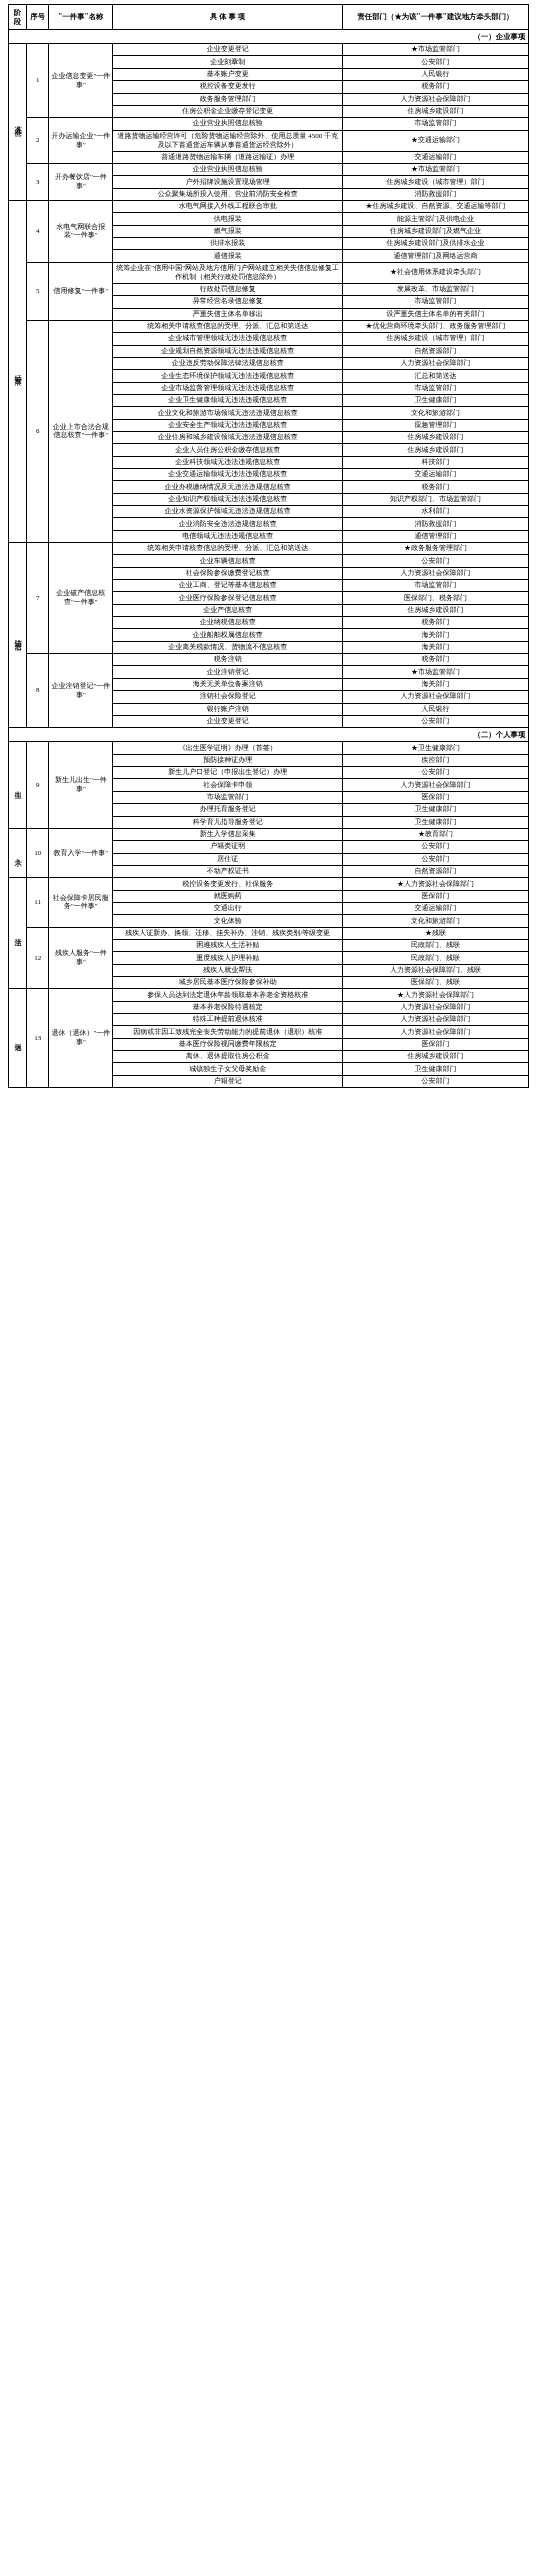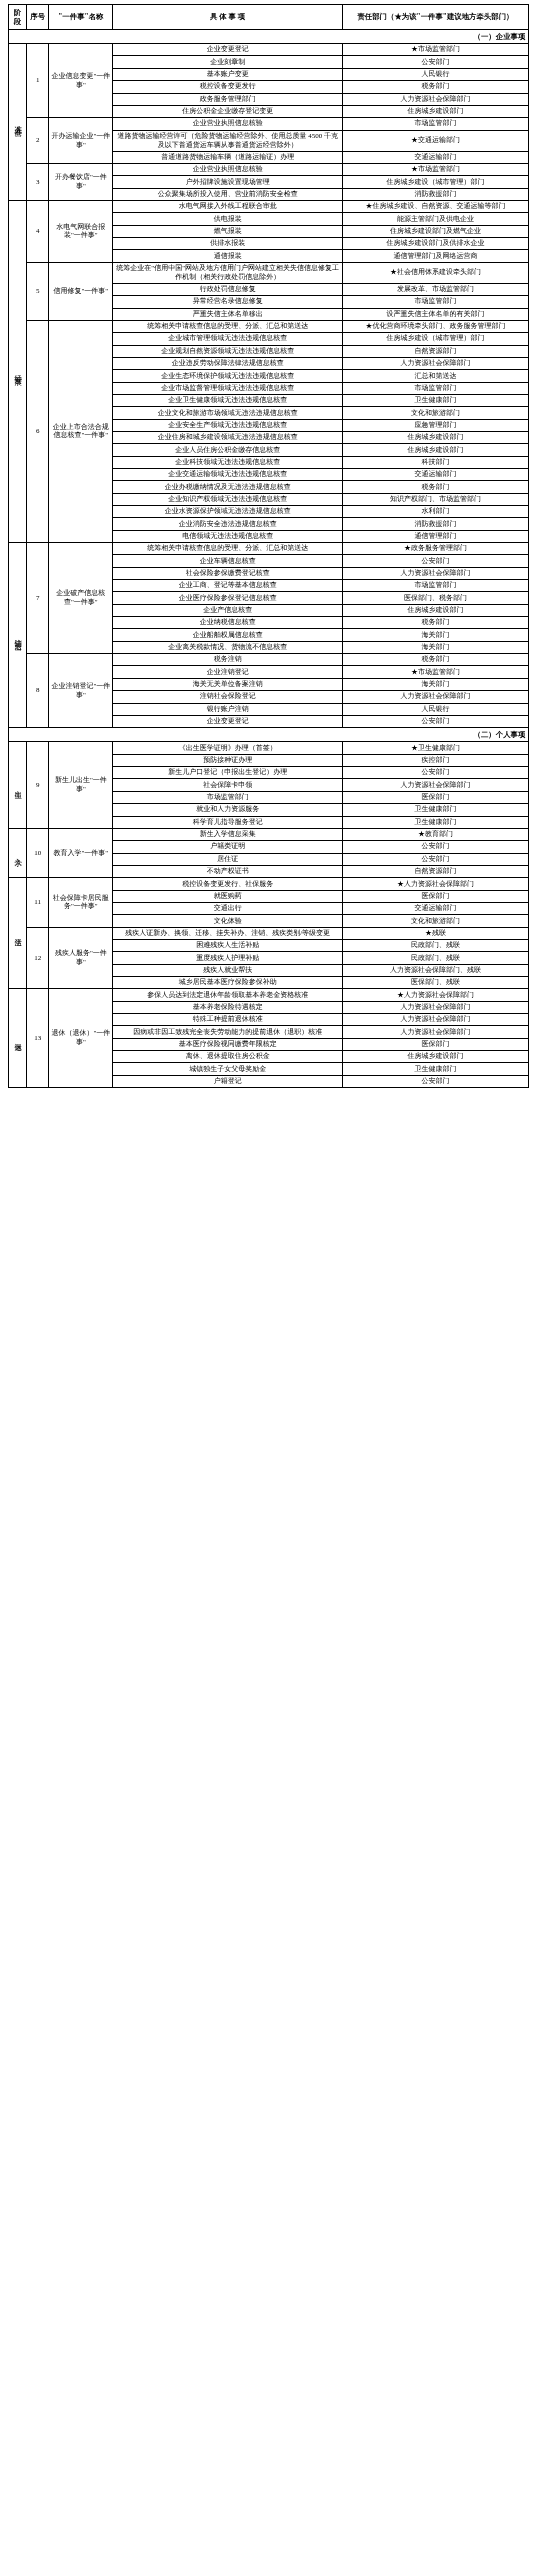--- a/index.html
+++ b/index.html
@@ -339,21 +339,21 @@
         </tr>
         <tr>
           <td class="item-cell">社会保障卡申领</td>
           <td>人力资源社会保障部门</td>
         </tr>
         <tr>
           <td class="item-cell">市场监管部门</td>
           <td>医保部门</td>
         </tr>
         <tr>
-          <td class="item-cell">就业和人力资源服务</td>
+          <td class="item-cell">办理托育服务登记</td>
           <td>卫生健康部门</td>
         </tr>
         <tr>
           <td class="item-cell">科学育儿指导服务登记</td>
           <td>卫生健康部门</td>
         </tr>
         <tr>
           <td rowspan="4">
             <div class="vwrap">
               <div class="vert">入学</div>

